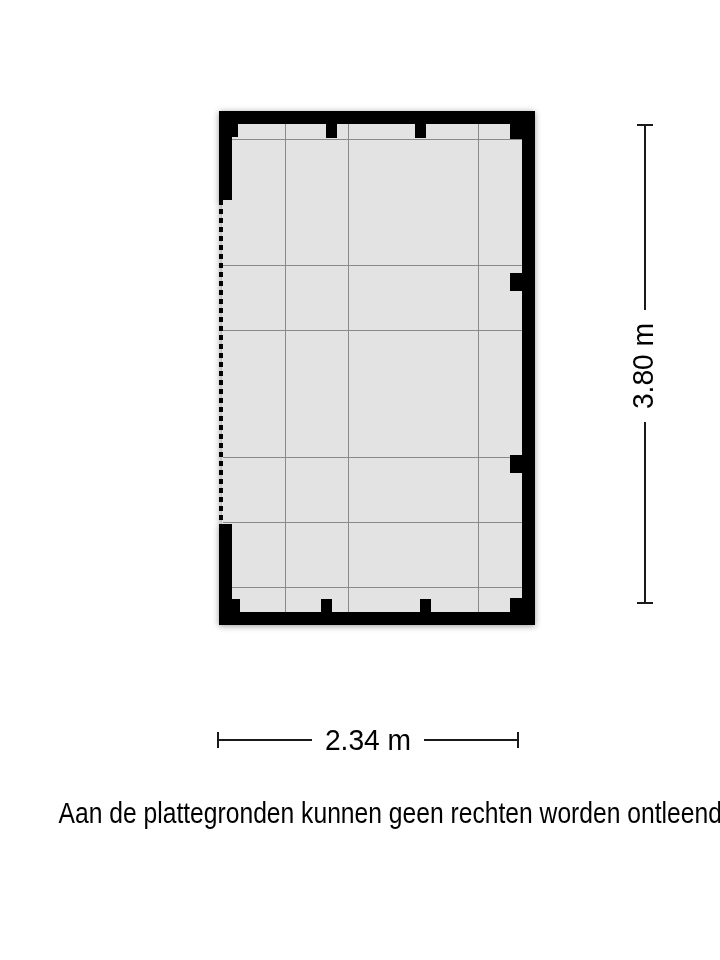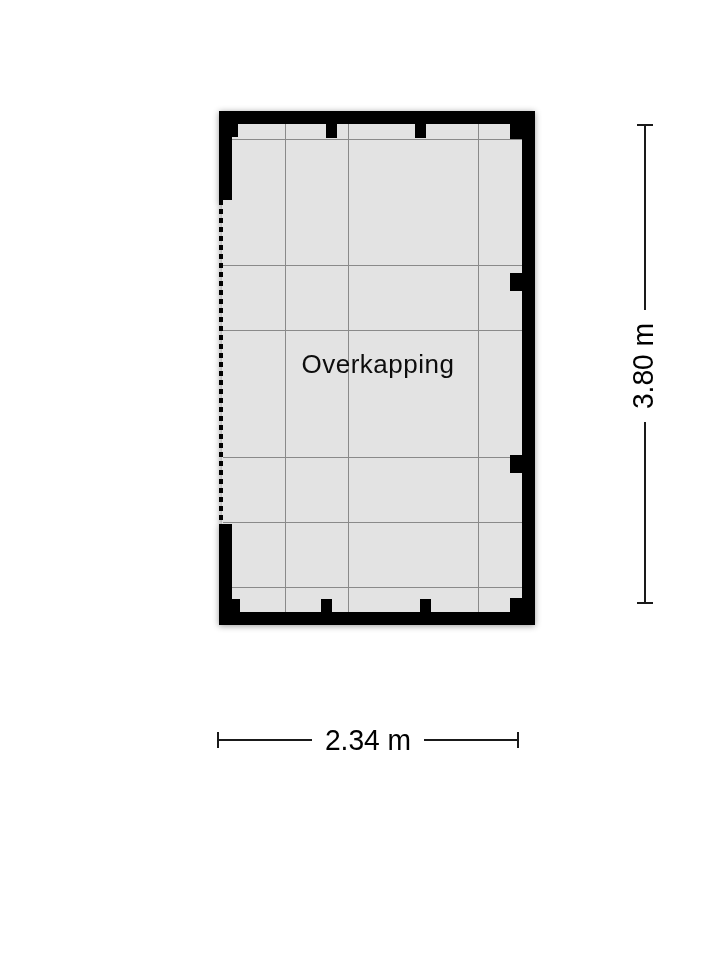--- a/index.html
+++ b/index.html
@@ -100,35 +100,35 @@
     <div class="abs post" style="left:326px;top:124px;width:11px;height:14px"></div>
     <div class="abs post" style="left:415px;top:124px;width:11px;height:14px"></div>
     <div class="abs post" style="left:510px;top:124px;width:12px;height:15px"></div>
     <div class="abs post" style="left:510px;top:273px;width:12px;height:18px"></div>
     <div class="abs post" style="left:510px;top:455px;width:12px;height:18px"></div>
     <div class="abs post" style="left:510px;top:598px;width:12px;height:14px"></div>
     <div class="abs post" style="left:321px;top:599px;width:11px;height:13px"></div>
     <div class="abs post" style="left:420px;top:599px;width:11px;height:13px"></div>
     <div class="abs post" style="left:232px;top:599px;width:8px;height:13px"></div>
 
-    <div class="abs room-label">Overkapping</div>
   </div>
 
   <div>
     <div class="abs dim vdim-tick-top"></div>
     <div class="abs dim vdim-seg-top"></div>
     <div class="abs vdim-label">3.80 m</div>
     <div class="abs dim vdim-seg-bottom"></div>
     <div class="abs dim vdim-tick-bottom"></div>
   </div>
 
   <div>
     <div class="abs dim hdim-tick-left"></div>
     <div class="abs dim hdim-seg-left"></div>
     <div class="abs hdim-label">2.34 m</div>
     <div class="abs dim hdim-seg-right"></div>
     <div class="abs dim hdim-tick-right"></div>
   </div>
 
   <div class="abs footer">
+    <span class="line"><span class="squeeze">Aan de plattegronden kunnen geen rechten worden ontleend</span></span>
   </div>
 
 </div>
 
 </body></html>

